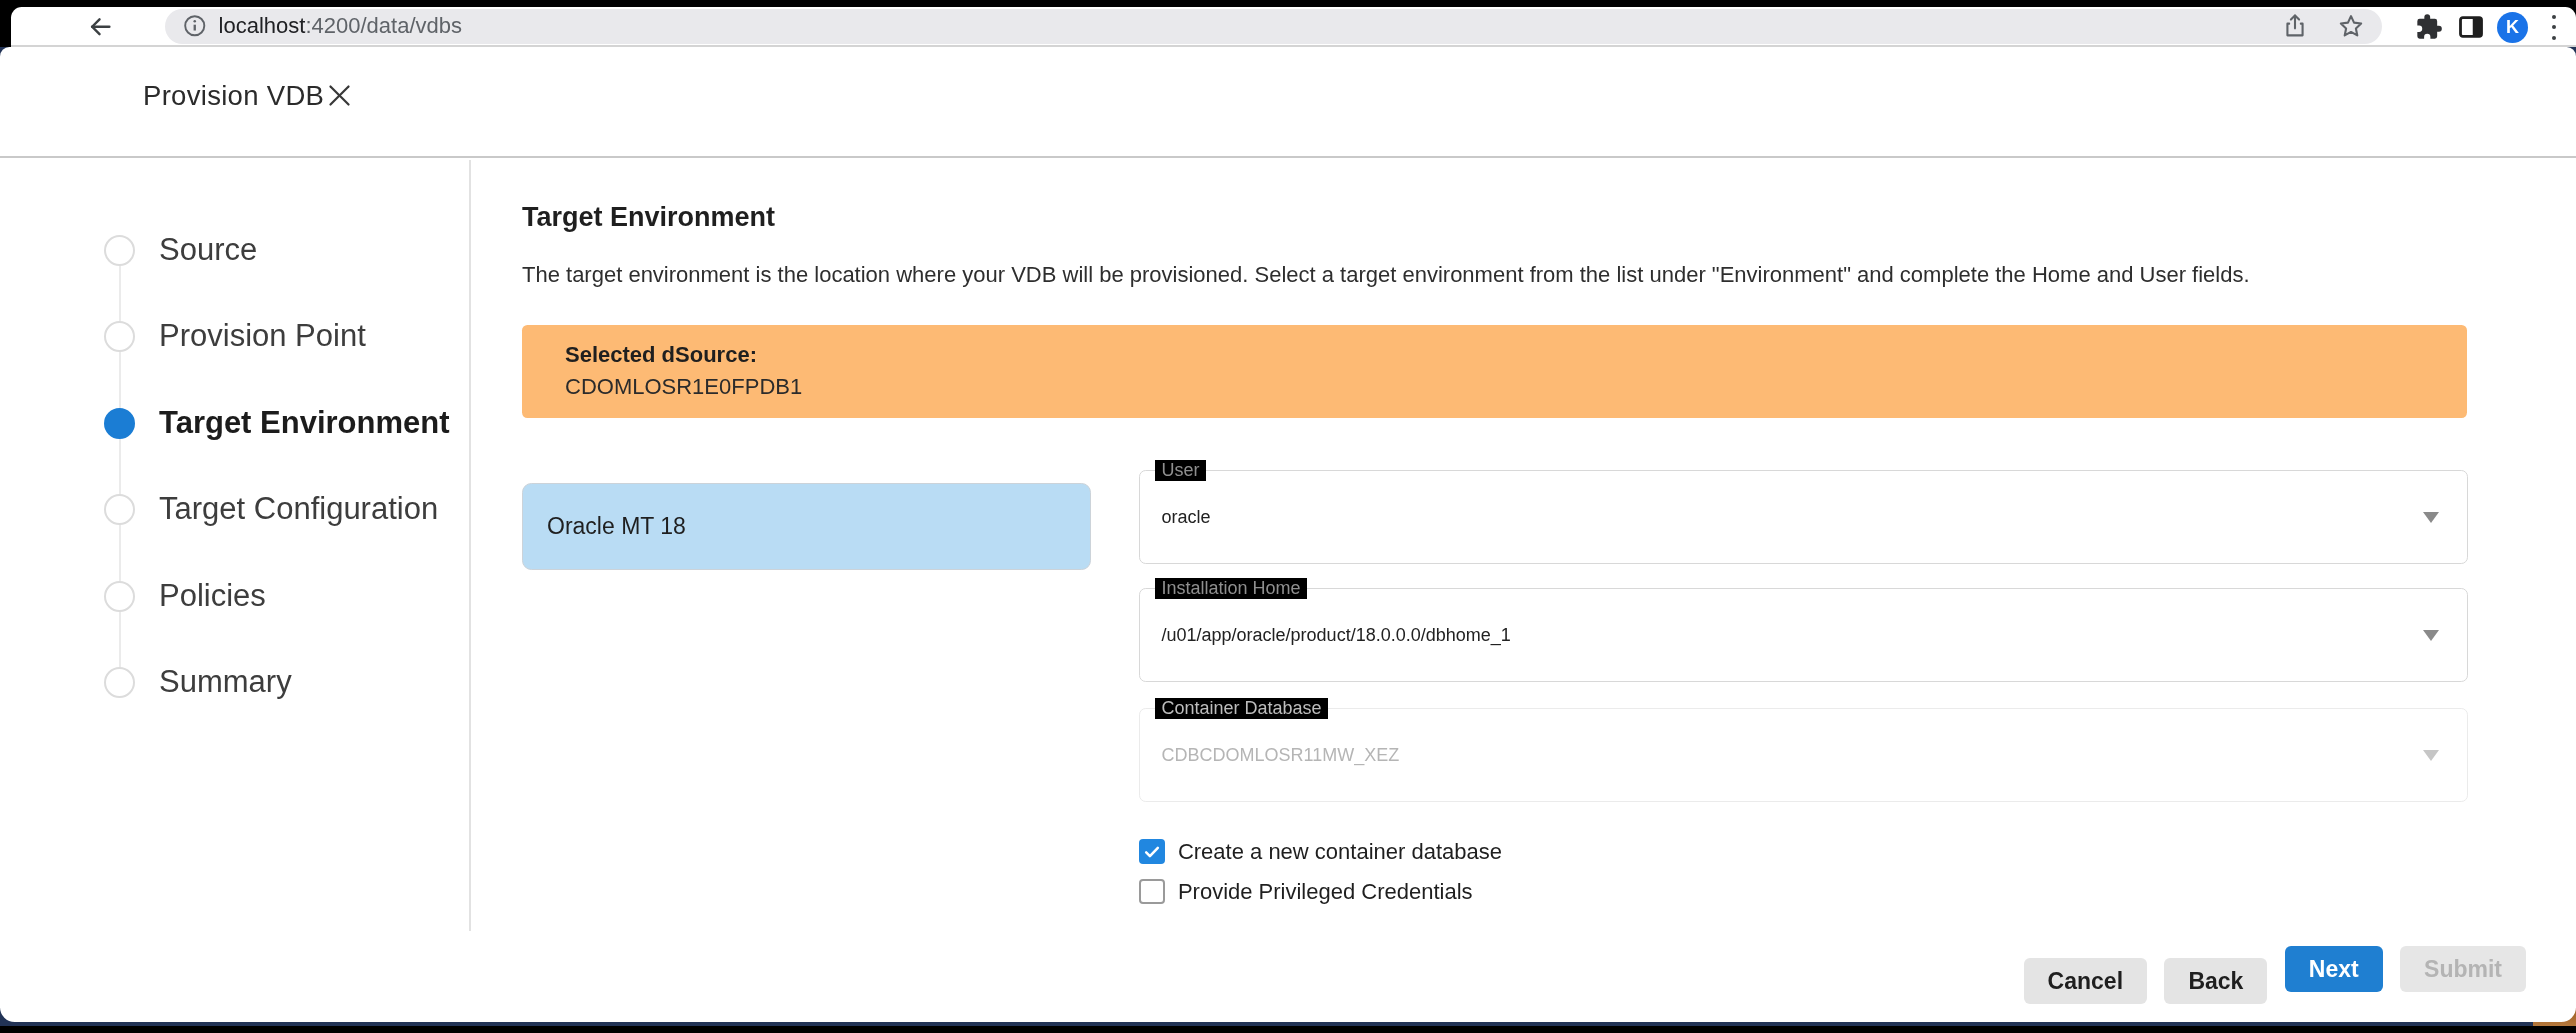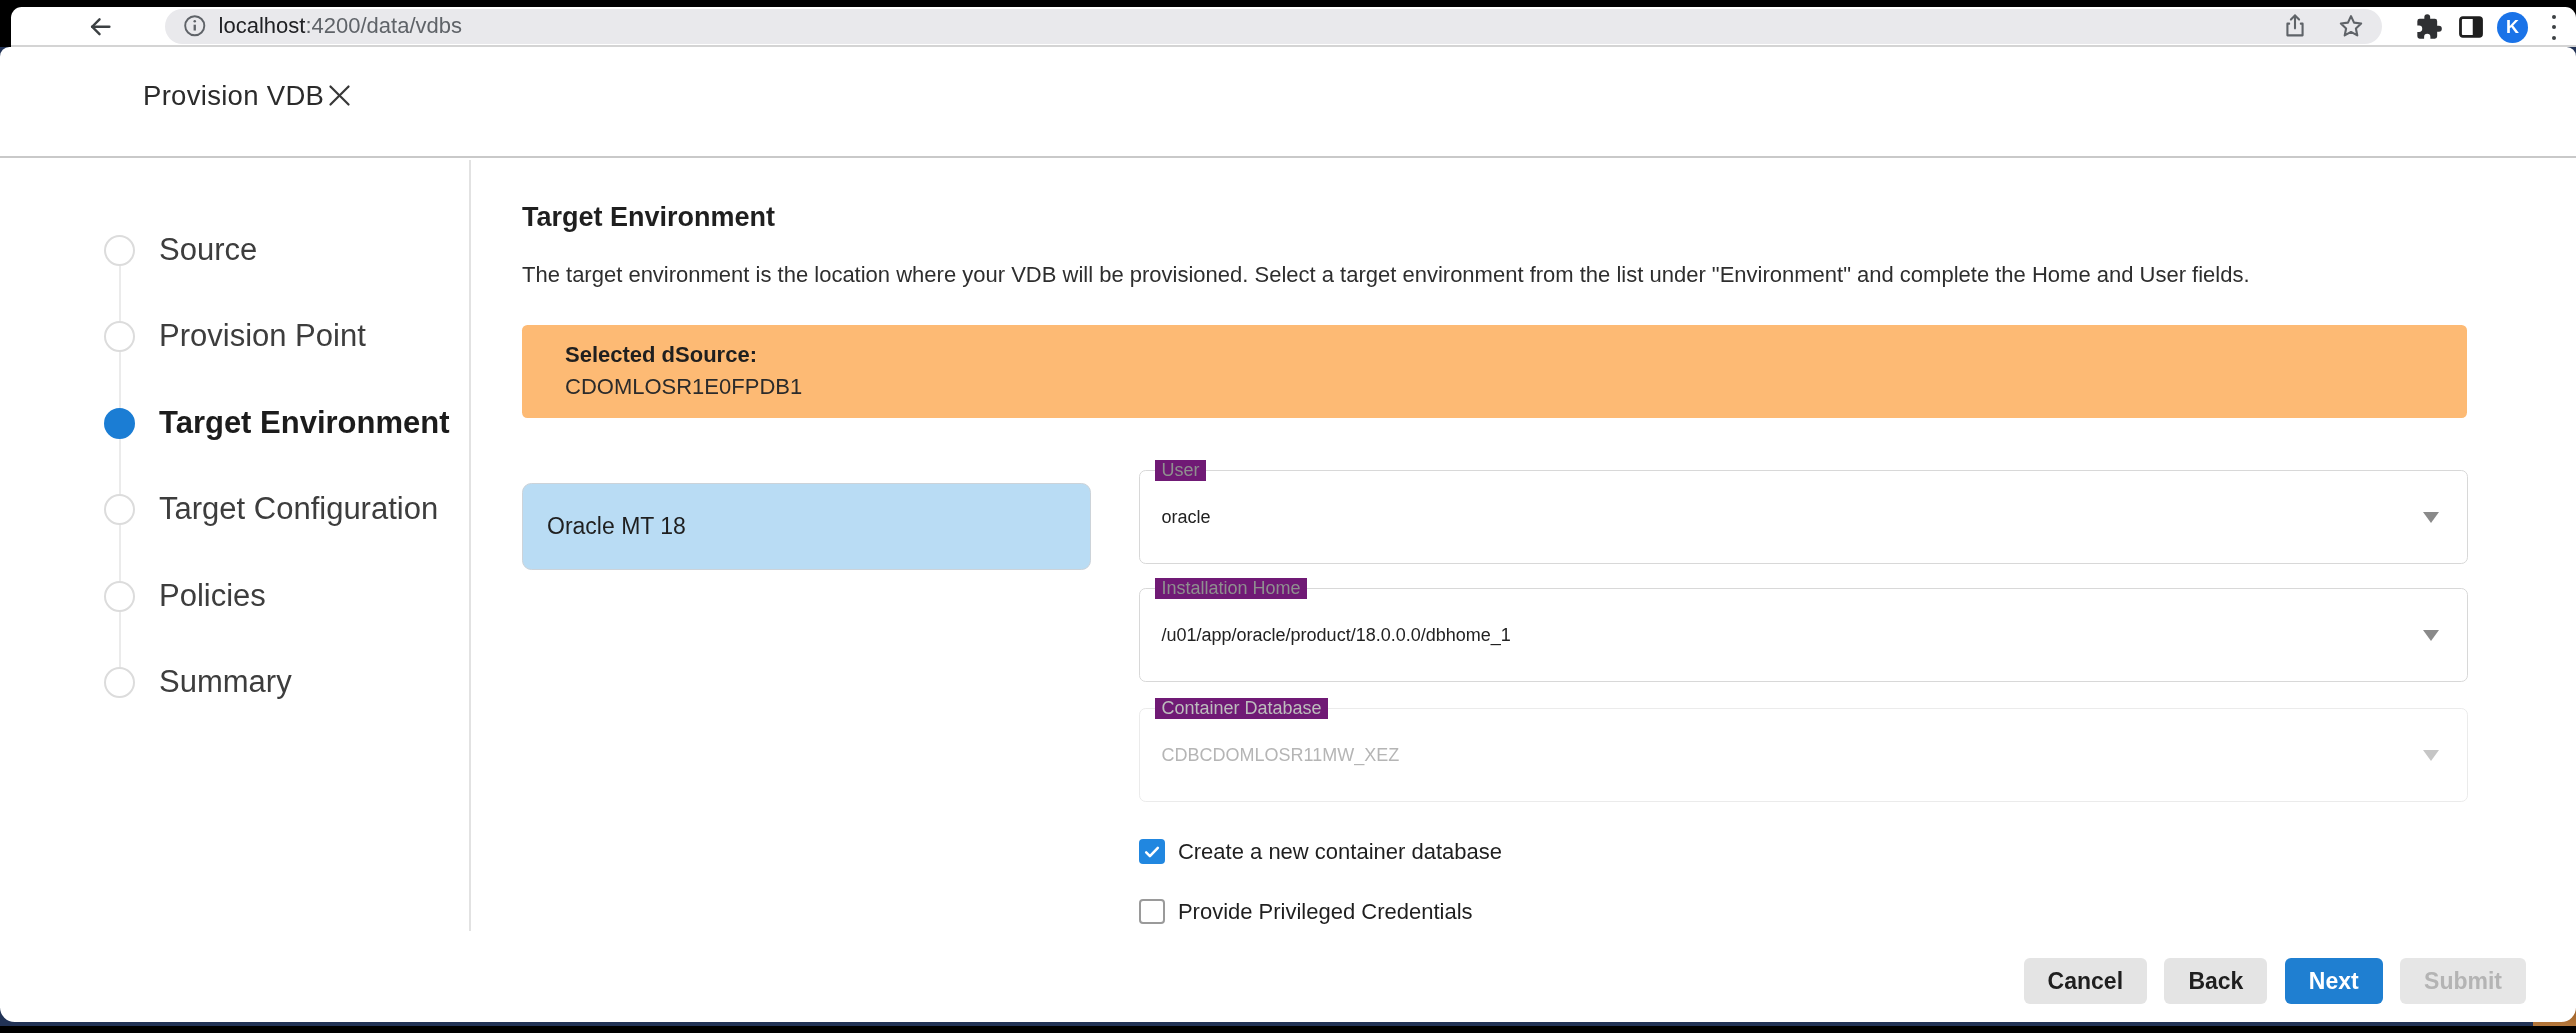--- a/index.html
+++ b/index.html
@@ -99,57 +99,57 @@
 
   
   .field {
     position:absolute; left:617px; width:1329px; height:94px;
     border:1.3px solid #d8d8d8; border-radius:6.7px; background:#fff; cursor:pointer;
   }
   .field-user { top:310px; }
   .field-home { top:428px; }
   .field-cdb  { top:548px;padding-left:16px; }
   .field-label {
-    position:absolute; top:-11.4px; left:14.8px; background:#701a75; padding:0 6.7px;
+    position:absolute; top:-11.4px; left:14.8px; background:#000000; padding:0 6.7px;
     font-size:18px; color:#8f8f8f; white-space:nowrap;
   }
   .field-value {
     position:absolute; left:21.5px; top:50%; transform:translateY(-50%);
     font-size:18px; color:#222; white-space:nowrap;
   }
   .dd-arrow {
     position:absolute; right:28px; top:50%; margin-top:-4.7px; width:0; height:0;
     border-left:8.7px solid transparent; border-right:8.7px solid transparent;
     border-top:11.4px solid #8a8a8a;
   }
   .field.disabled { border-color:#ebebeb; cursor:default; }
   .field.disabled .field-label { color:#bdbdbd; }
   .field.disabled .field-value { color:#b5b5b5; }
   .field.disabled .dd-arrow { border-top-color:#c6c6c6; }
 
   
   .check-row { position:absolute; left:617px; height:31px; display:flex; align-items:center; cursor:pointer; }
   .check-row-0 { top:676px;justify-content:flex-end; }
-  .check-row-1 { top:736px;justify-content:center; }
+  .check-row-1 { top:716px;justify-content:center; }
   .checkbox {
     width:25.5px; height:25.5px; border-radius:4px; flex:0 0 auto;
     display:flex; align-items:center; justify-content:center;
   }
   .checkbox.checked { background:#2187e0; }
   .checkbox.unchecked { background:#fff; border:2.7px solid #9a9a9a; }
   .check-label { margin-left:13.4px; font-size:22px; color:#1f1f1f; }
 
   
   .footer { position:absolute; right:50px; bottom:18px; display:flex; gap:17.4px; }
   .btn {
     height:46px; border:none; border-radius:6px; padding:0 24px;
     font-family:"Liberation Sans", sans-serif; font-size:23px; font-weight:bold;
     display:flex; align-items:center; justify-content:center; cursor:pointer;
   }
-  .btn-gray { background:#e4e4e4; color:#1f1f1f; }
+  .btn-gray { background:#e4e4e4; color:#1f1f1f;margin-top:12px; }
   .btn-primary { background:#1f7fd1; color:#fff; }
   .btn-disabled { background:#e6e6e6; color:#b4b4b4; cursor:default; }
 
   svg { display:block; }
 </style>
 </head>
 <body>
 
 <div class="browser-bar">
 

